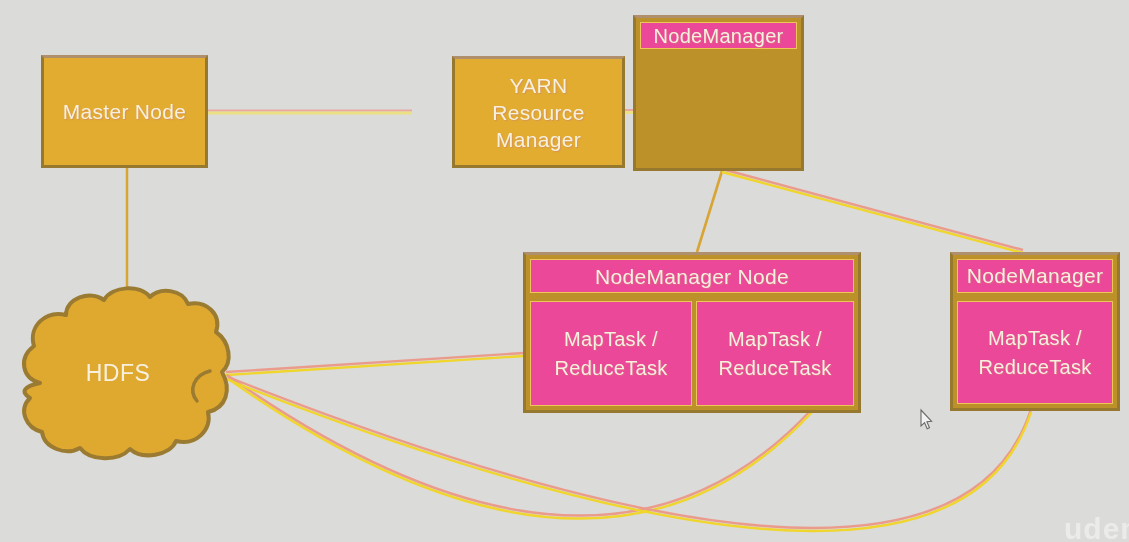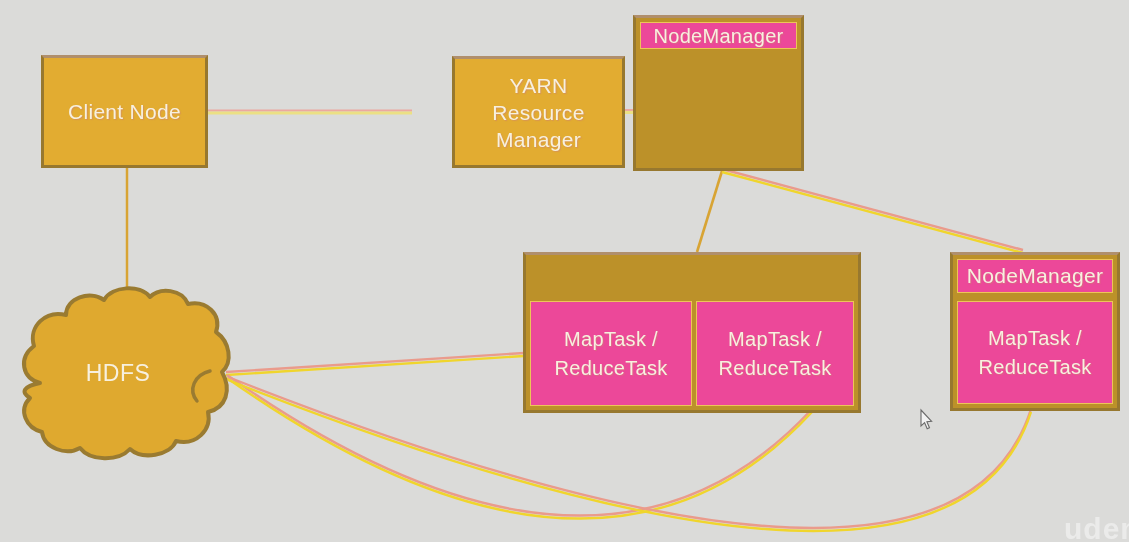--- a/index.html
+++ b/index.html
@@ -98,36 +98,39 @@
            C 26 428, 18 410, 30 398
            C 20 392, 24 386, 40 383 Z" fill="#dfa92f" stroke="#9a7b31" stroke-width="4" stroke-linejoin="round"></path>
       <path d="M 210 371 C 194 375, 188 390, 197 401" fill="none" stroke="#9a7b31" stroke-width="3.5" stroke-linecap="round"></path>
       <text x="118" y="381" text-anchor="middle" font-size="23" fill="#f7f0df" style="letter-spacing:0.5px">HDFS</text>
     </g>
 
     <path d="M 921 410 L 921 426 L 924.6 422.7 L 927.2 428.8 L 929.5 427.7 L 926.9 421.7 L 931.6 421.3 Z" fill="#f2f2f2" stroke="#6b6b6b" stroke-width="1.1"></path>
   </svg>
 
   <div class="node" style="left:41px;top:55px;width:167px;height:113px;">
-    <div class="lbl big">Client Node</div>
+    <div class="lbl big">Master Node</div>
   </div>
 
   <div class="node" style="left:412px;top:56px;width:173px;height:112px;margin-left:40px;">
     <div class="lbl big">YARN
 Resource
 Manager</div>
   </div>
 
   <div class="frame" style="left:633px;top:15px;width:171px;height:156px;">
     <div class="inner" style="left:4px;right:4px;top:4px;height:27px;">
       <div class="lbl hdr">NodeManager</div>
     </div>
   </div>
 
   <div class="frame" style="left:523px;top:252px;width:338px;height:161px;">
+    <div class="inner" style="left:4px;right:4px;top:4px;height:34px;">
+      <div class="lbl big">NodeManager Node</div>
+    </div>
     <div class="inner" style="left:4px;width:162px;top:46px;bottom:4px;">
       <div class="lbl task">MapTask /
 ReduceTask</div>
     </div>
     <div class="inner" style="left:170px;right:4px;top:46px;bottom:4px;">
       <div class="lbl task">MapTask /
 ReduceTask</div>
     </div>
   </div>
 

